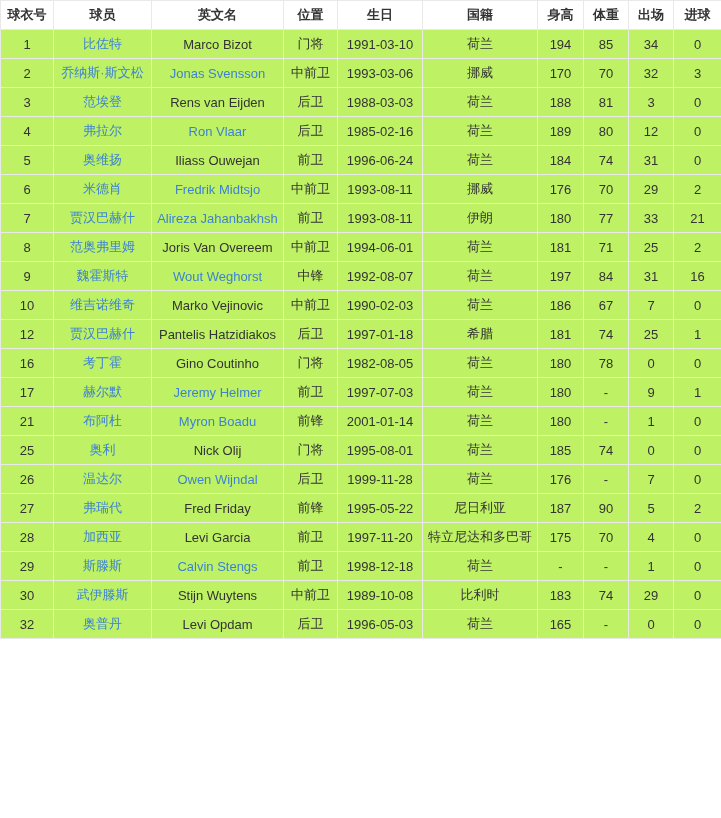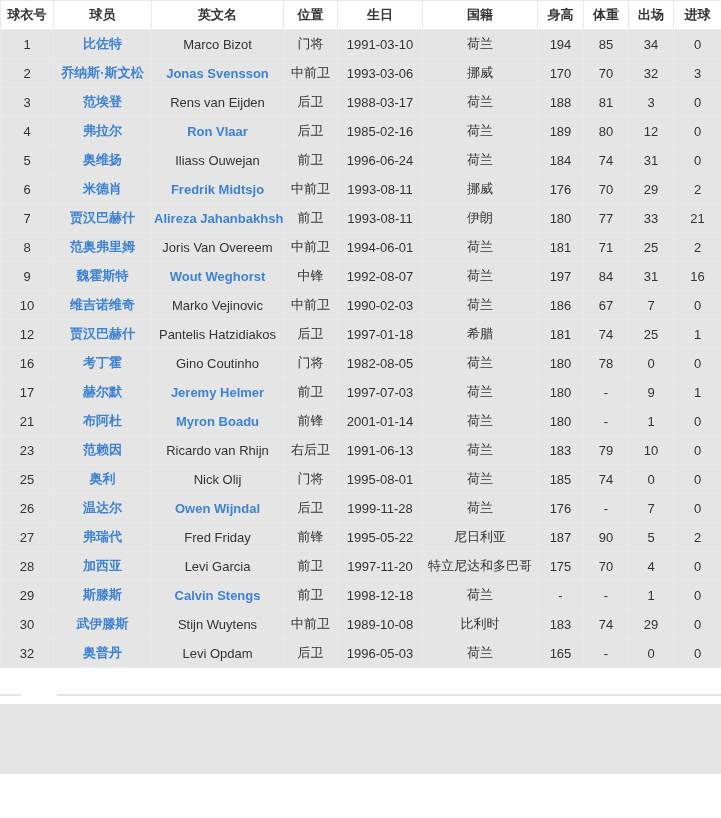--- a/index.html
+++ b/index.html
@@ -3,23 +3,23 @@
 <meta charset="utf-8">
 <style>
   html, body {
     margin: 0;
     padding: 0;
     background: #ffffff;
     font-family: "Liberation Sans", "DejaVu Sans", sans-serif;
   }
   .page {
     width: 721px;
-    height: 774px;
+    height: 650px;
     overflow: hidden;
-    background: #e5e5e5;
+    background: #bef264;
   }
   table.squad {
     width: 721px;
     border-collapse: collapse;
     table-layout: fixed;
   }
   table.squad th,
   table.squad td {
     border: 1px solid #e9e9e9;
     text-align: center;
@@ -33,21 +33,20 @@
   }
   table.squad th {
     font-weight: bold;
     color: #333333;
     background: #ffffff;
   }
   table.squad a {
     color: #3e82d4;
     text-decoration: none;
     cursor: pointer;
-    font-weight: bold;
   }
   .bottom-area {
     position: relative;
     height: 36px;
     background: #ffffff;
   }
   .divider-seg {
     position: absolute;
     top: 26px;
     height: 2px;
@@ -111,21 +110,21 @@
           <td>170</td>
           <td>70</td>
           <td>32</td>
           <td>3</td>
         </tr>
         <tr>
           <td>3</td>
           <td><a>范埃登</a></td>
           <td>Rens van Eijden</td>
           <td>后卫</td>
-          <td>1988-03-17</td>
+          <td>1988-03-03</td>
           <td>荷兰</td>
           <td>188</td>
           <td>81</td>
           <td>3</td>
           <td>0</td>
         </tr>
         <tr>
           <td>4</td>
           <td><a>弗拉尔</a></td>
           <td><a>Ron Vlaar</a></td>
@@ -248,32 +247,20 @@
         <tr>
           <td>21</td>
           <td><a>布阿杜</a></td>
           <td><a>Myron Boadu</a></td>
           <td>前锋</td>
           <td>2001-01-14</td>
           <td>荷兰</td>
           <td>180</td>
           <td>-</td>
           <td>1</td>
-          <td>0</td>
-        </tr>
-        <tr>
-          <td>23</td>
-          <td><a>范赖因</a></td>
-          <td>Ricardo van Rhijn</td>
-          <td>右后卫</td>
-          <td>1991-06-13</td>
-          <td>荷兰</td>
-          <td>183</td>
-          <td>79</td>
-          <td>10</td>
           <td>0</td>
         </tr>
         <tr>
           <td>25</td>
           <td><a>奥利</a></td>
           <td>Nick Olij</td>
           <td>门将</td>
           <td>1995-08-01</td>
           <td>荷兰</td>
           <td>185</td>

